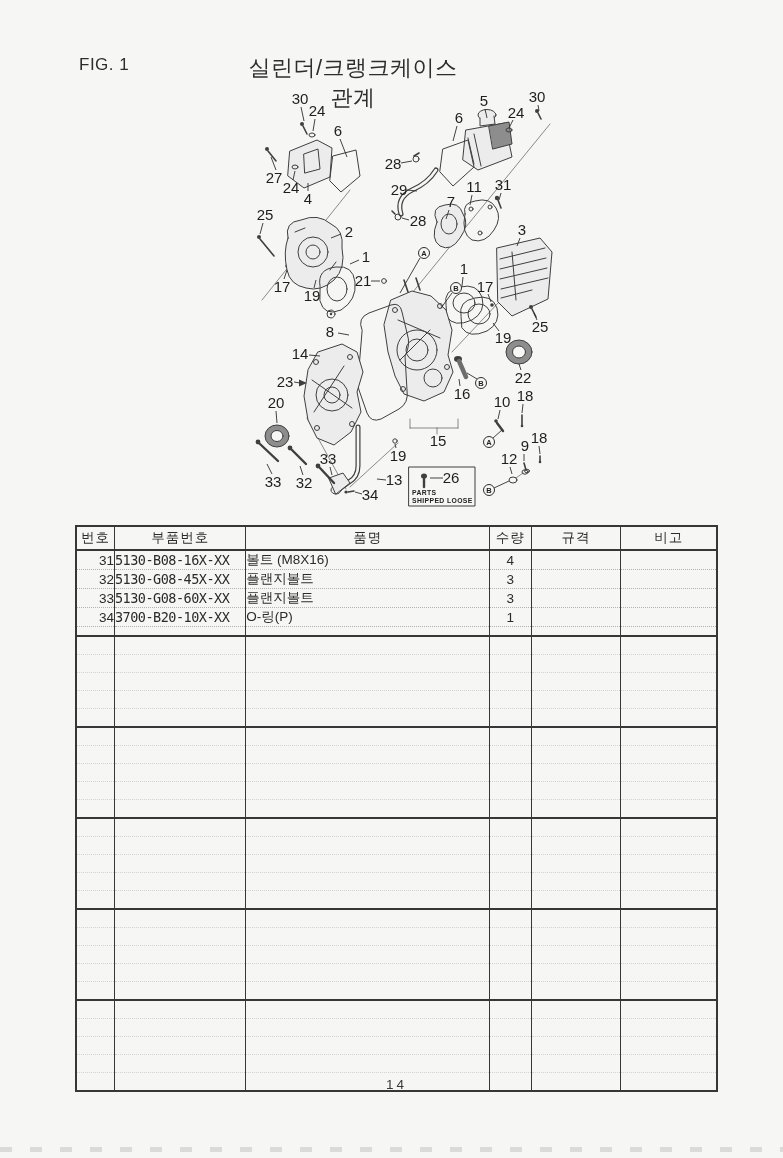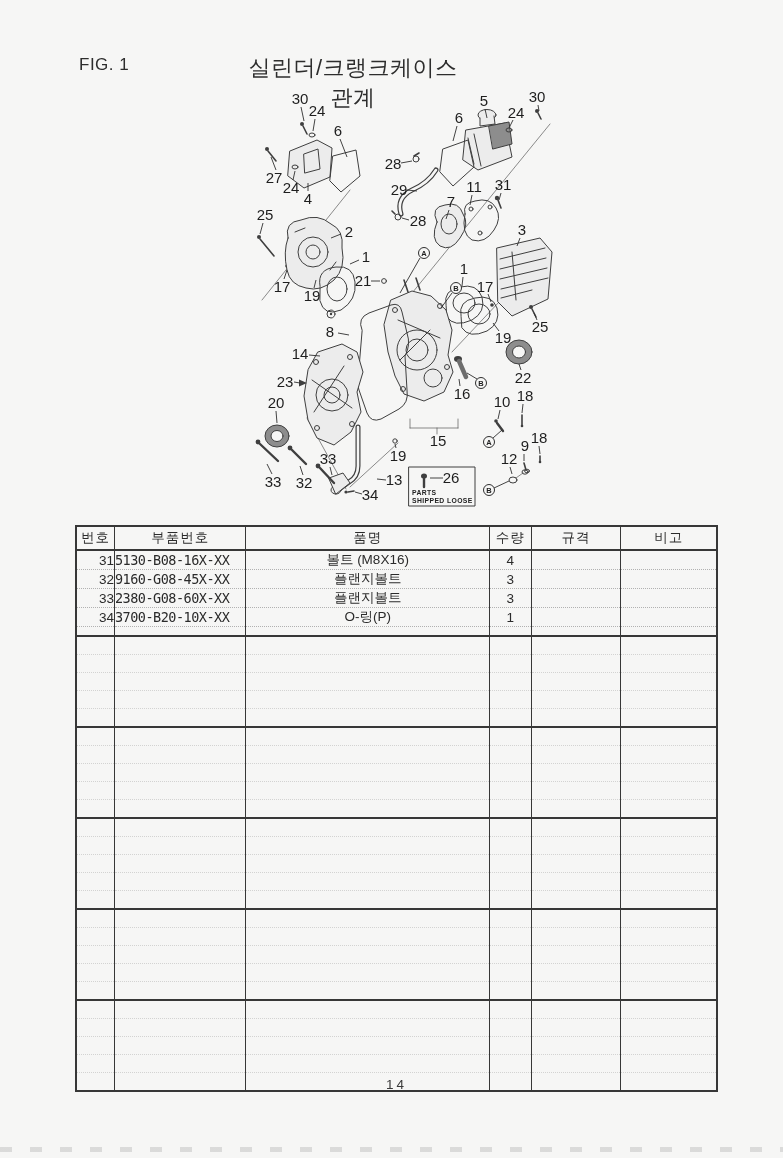--- a/index.html
+++ b/index.html
@@ -40,21 +40,21 @@
     padding:0;font-size:13.5px;color:#2b2b2b;overflow:hidden;white-space:nowrap;
   }
   table.parts thead th{height:22px;font-weight:normal;text-align:center;letter-spacing:1px;border-bottom:2px solid #373737;margin-top:16px;}
   table.parts tbody.datab td{height:18px;border-bottom:1px dotted rgba(0,0,0,.28);}
   table.parts tbody.datab tr.filler td{height:8px;border-bottom:none;}
   table.parts tbody.block{border-top:2px solid #373737;}
   table.parts tbody.block td{height:17px;border-bottom:1px dotted rgba(0,0,0,.14);}
   table.parts tbody.block tr:last-child td{border-bottom:none;}
   td.c0{text-align:right;padding-right:4px;}
   td.c1{text-align:left;padding-left:3px;font-family:"DejaVu Sans Mono","Liberation Mono",monospace;font-size:13px;letter-spacing:-.5px;margin-left:42px;}
-  td.c2{text-align:center;padding-left:6px;}
+  td.c2{text-align:left;padding-left:6px;}
   td.c3{text-align:center;}
 </style>
 </head>
 <body>
 
 <div class="page">
 
   <div class="fig-label">FIG. 1</div>
   <div class="page-title">실린더/크랭크케이스 관계</div>
 
@@ -333,29 +333,29 @@
         <tr>
           <td class="c0">31</td>
           <td class="c1">5130-B08-16X-XX</td>
           <td class="c2">볼트 (M8X16)</td>
           <td class="c3">4</td>
           <td class="c4"></td>
           <td class="c5"></td>
         </tr>
         <tr>
           <td class="c0">32</td>
-          <td class="c1">9160-G08-45X-XX</td>
+          <td class="c1">5130-G08-45X-XX</td>
           <td class="c2">플랜지볼트</td>
           <td class="c3">3</td>
           <td class="c4"></td>
           <td class="c5"></td>
         </tr>
         <tr>
           <td class="c0">33</td>
-          <td class="c1">2380-G08-60X-XX</td>
+          <td class="c1">5130-G08-60X-XX</td>
           <td class="c2">플랜지볼트</td>
           <td class="c3">3</td>
           <td class="c4"></td>
           <td class="c5"></td>
         </tr>
         <tr>
           <td class="c0">34</td>
           <td class="c1">3700-B20-10X-XX</td>
           <td class="c2">O-링(P)</td>
           <td class="c3">1</td>

